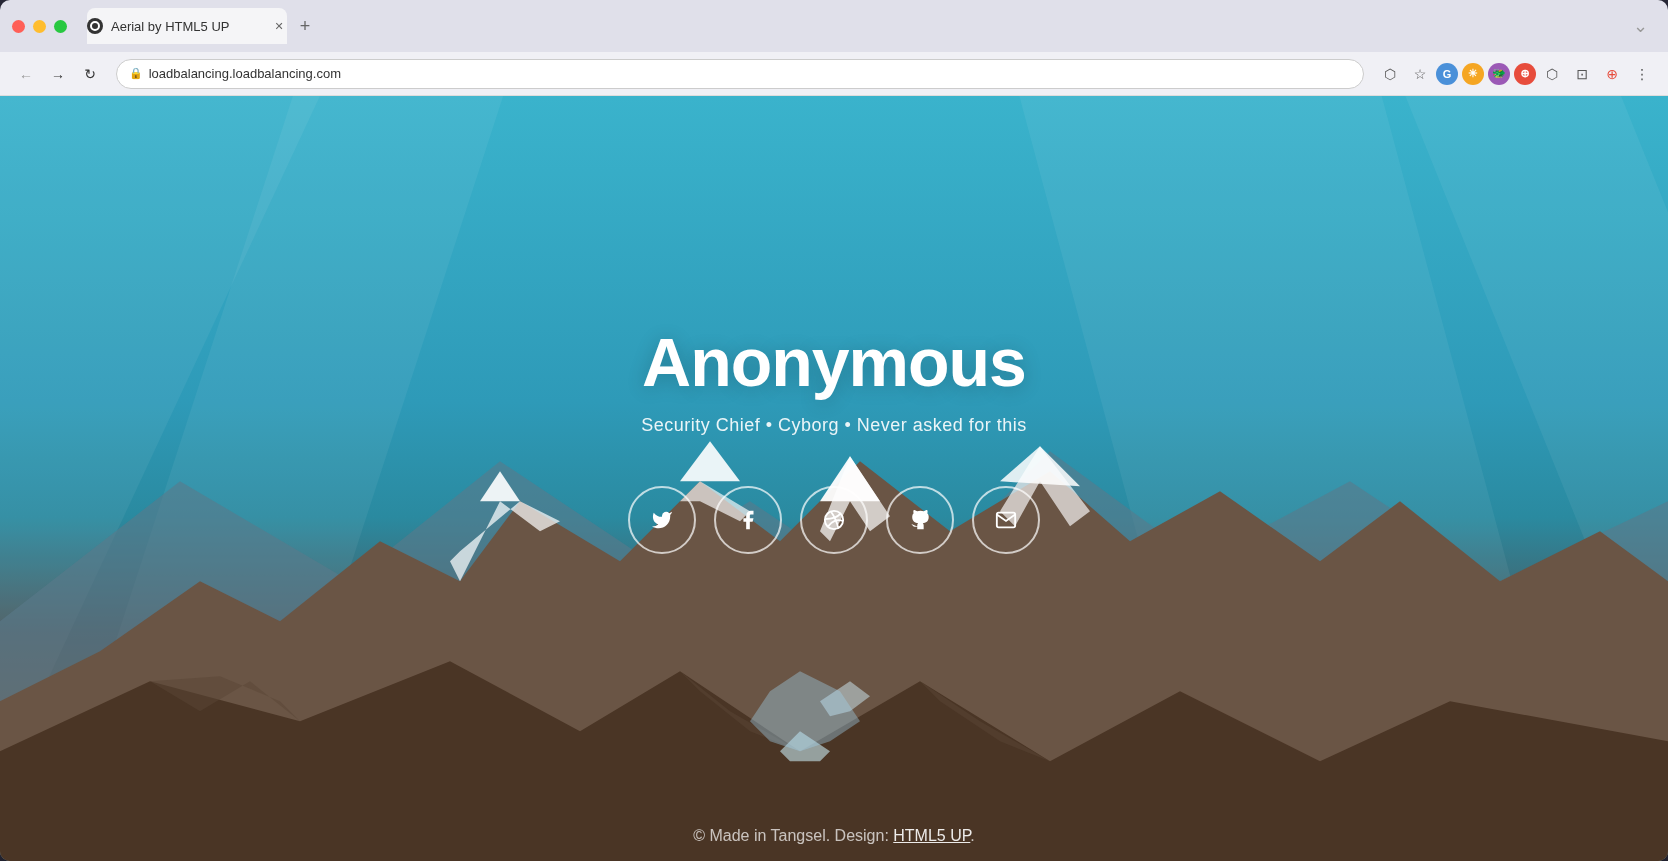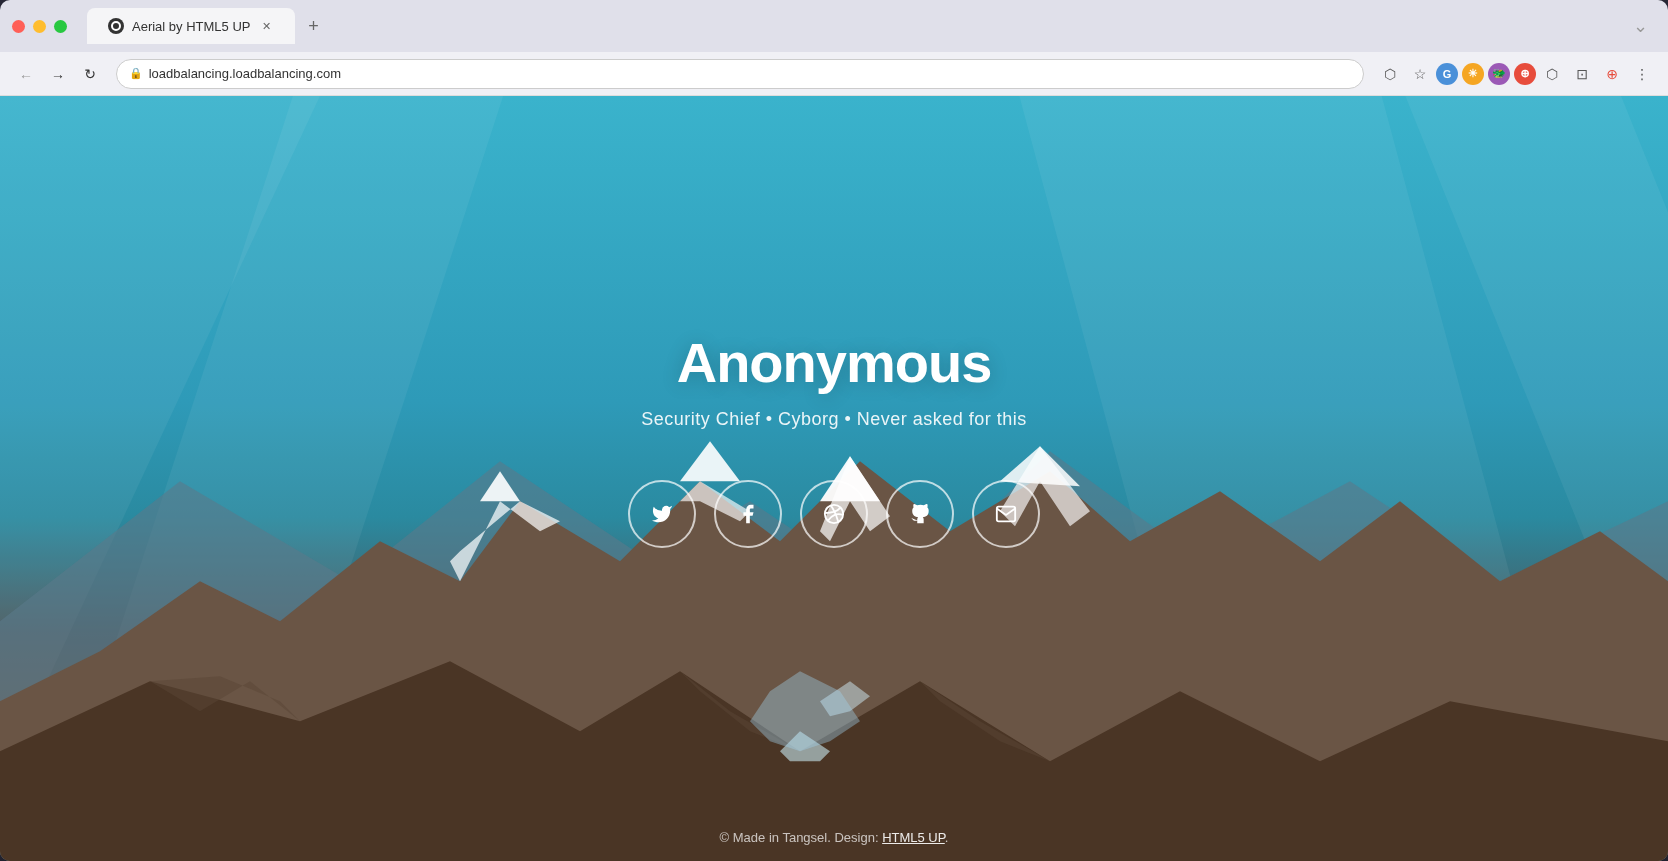--- a/index.html
+++ b/index.html
@@ -22,21 +22,21 @@
     .tl-yellow { background: #ffbd2e; }
     .tl-green { background: #28c840; }
 
     .tab-area { display: flex; align-items: center; flex: 1; margin-left: 8px; }
     .tab {
       background: #f5f5f7;
       border-radius: 8px 8px 0 0;
       height: 36px;
       display: flex;
       align-items: center;
-      padding: 0 21px;
+      padding: 0 0;
       font-size: 13px;
       color: #333;
       gap: 8px;
       min-width: 200px;
     }
     .tab-favicon { width: 16px; height: 16px; border-radius: 50%; background: #333; display: flex; align-items: center; justify-content: center; }
     .tab-favicon-inner { width: 10px; height: 10px; border-radius: 50%; border: 2px solid #fff; }
     .tab-close { margin-left: auto; width: 16px; height: 16px; border-radius: 50%; display: flex; align-items: center; justify-content: center; color: #666; font-size: 11px; cursor: pointer; }
     .tab-new { width: 28px; height: 28px; display: flex; align-items: center; justify-content: center; color: #666; font-size: 18px; margin-left: 4px; border-radius: 4px; cursor: pointer; }
 
@@ -124,21 +124,21 @@
       position: absolute;
       inset: 0;
       display: flex;
       flex-direction: column;
       align-items: center;
       justify-content: center;
       padding-bottom: 80px;
     }
 
     .main-name {
-      font-size: 56px;
+      font-size: 68px;
       font-weight: 800;
       color: white;
       text-shadow: 0 2px 20px rgba(0,0,0,0.2);
       margin-bottom: 14px;
       letter-spacing: -1px;
     }
 
     .tagline {
       font-size: 18px;
       color: rgba(255,255,255,0.9);
@@ -164,21 +164,21 @@
       cursor: pointer;
       transition: background 0.2s;
     }
 
     .footer {
       position: absolute;
       bottom: 16px;
       left: 0;
       right: 0;
       text-align: center;
-      font-size: 13px;
+      font-size: 16px;
       color: rgba(255,255,255,0.7);
     }
     .footer a { color: rgba(255,255,255,0.9); text-decoration: underline; cursor: pointer; }
   </style>
 </head>
 <body>
 
 <div class="window">
 
   <div class="title-bar">

